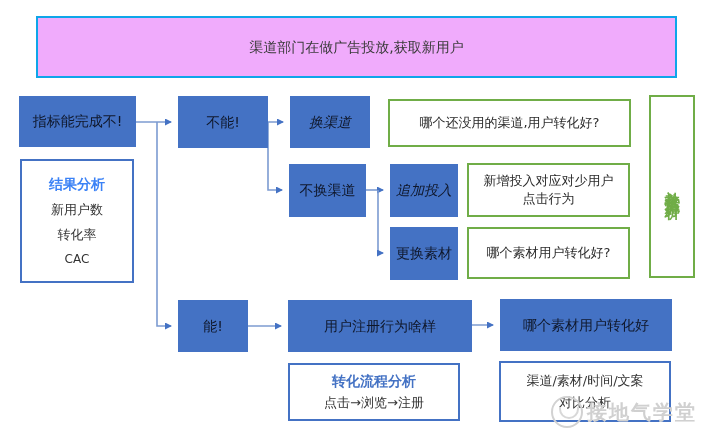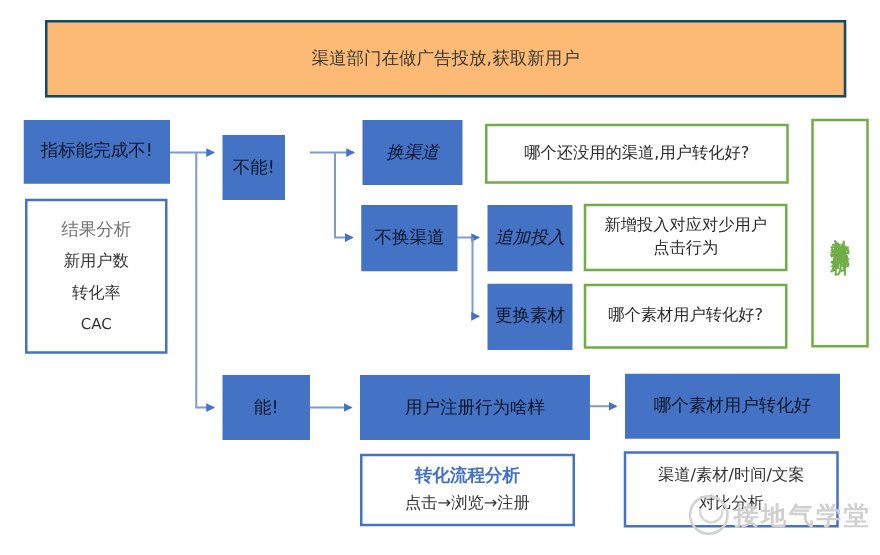--- a/index.html
+++ b/index.html
@@ -6,38 +6,38 @@
   .canvas{
     position:relative;width:704px;height:444px;background:#ffffff;
     font-family:"DejaVu Sans","Liberation Sans",sans-serif;overflow:hidden;
   }
   .connectors{position:absolute;left:0;top:0;width:704px;height:444px;pointer-events:none;}
   .box{position:absolute;display:flex;align-items:center;justify-content:center;
        text-align:center;box-sizing:border-box;line-height:1.35;}
   .node{background:#4472C4;color:#0f172a;font-size:14px;}
   .panel{background:#ffffff;border:2px solid #4472C4;color:#333;}
   .gbox{background:#ffffff;border:2px solid #70AD47;color:#2b2b2b;font-size:13px;}
-  .banner{left:36px;top:16px;width:641px;height:62px;background:#fdba74;
-          border:2px solid #0c4a6e;color:#3b3b3b;font-size:14px;}
+  .banner{left:36px;top:16px;width:641px;height:62px;background:#f0abfc;
+          border:2px solid #0ea5e9;color:#3b3b3b;font-size:14px;}
   .n-indicator{left:19px;top:96px;width:117px;height:51px;}
-  .n-cannot{left:178px;top:96px;width:50px;height:52px;margin-top:12px;}
+  .n-cannot{left:178px;top:96px;width:90px;height:52px;}
   .n-can{left:178px;top:300px;width:70px;height:52px;}
   .n-change-channel{left:290px;top:96px;width:80px;height:52px;font-style:italic;}
   .n-keep-channel{left:289px;top:164px;width:77px;height:53px;}
   .n-add-invest{left:390px;top:164px;width:68px;height:53px;font-style:italic;}
   .n-change-material{left:390px;top:227px;width:68px;height:53px;}
   .n-register{left:288px;top:300px;width:184px;height:52px;}
   .n-optimize{left:500px;top:299px;width:172px;height:52px;}
   .q-channel{left:388px;top:99px;width:243px;height:48px;}
   .q-invest{left:467px;top:163px;width:163px;height:54px;flex-direction:column;}
   .q-invest .line{display:block;}
   .q-material{left:467px;top:227px;width:163px;height:52px;}
   .p-result{left:20px;top:159px;width:114px;height:124px;flex-direction:column;
             justify-content:space-evenly;padding:6px 2px;font-size:13px;}
-  .p-result .ptitle{color:#737373;font-weight:normal;font-size:14px;}
+  .p-result .ptitle{color:#3b82f6;font-weight:bold;font-size:14px;}
   .p-result .cac{font-size:12px;}
   .p-conversion{left:288px;top:363px;width:172px;height:58px;flex-direction:column;
                 justify-content:space-evenly;padding:4px 0;font-size:13px;}
   .p-conversion .ptitle{color:#4472C4;font-weight:bold;font-size:14px;}
   .p-comparison{left:499px;top:361px;width:172px;height:61px;flex-direction:column;
                 justify-content:space-evenly;padding:4px 0;font-size:13px;}
   .remedy{left:649px;top:95px;width:46px;height:183px;border:2px solid #70AD47;
           background:#fff;color:#70AD47;font-weight:bold;font-size:15px;
           writing-mode:vertical-rl;text-orientation:upright;letter-spacing:3px;}
   .watermark{position:absolute;left:551px;top:396px;display:flex;align-items:center;

